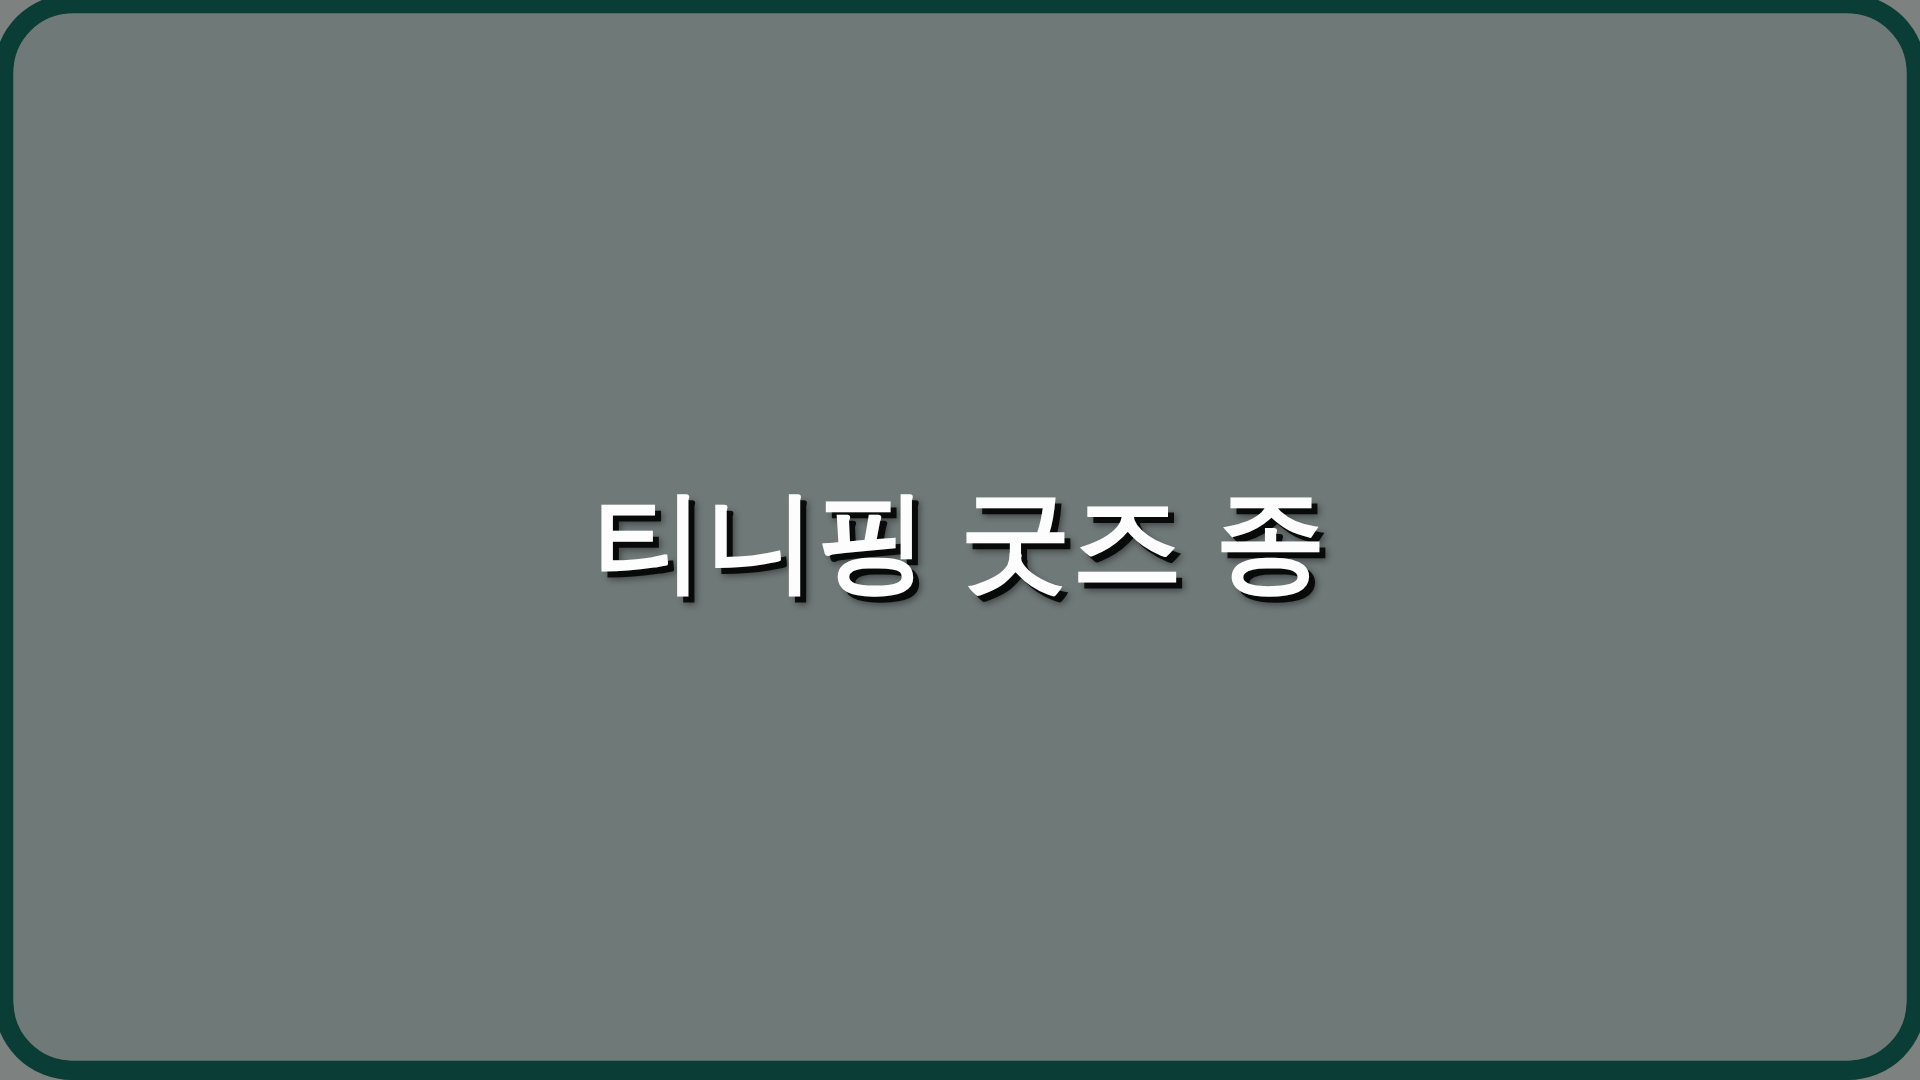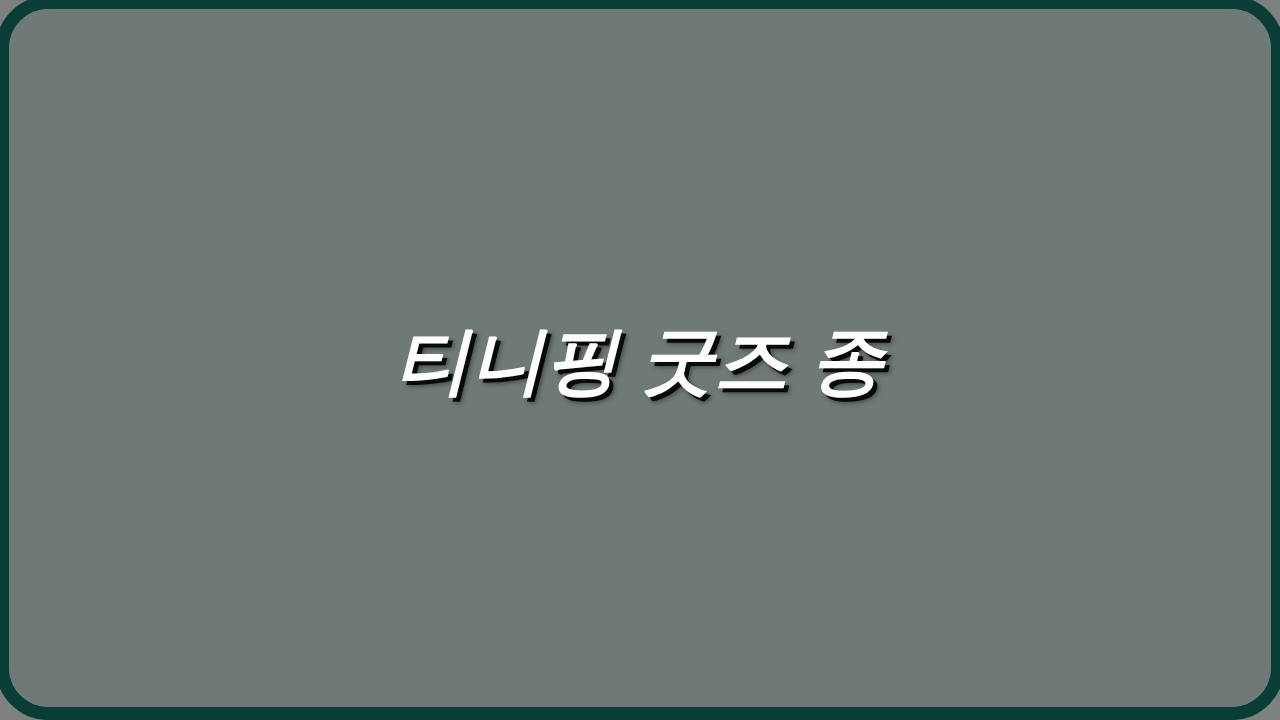--- a/index.html
+++ b/index.html
@@ -40,21 +40,20 @@
   
   .card-surface {
     position: absolute;
     inset: 0;
     border-radius: 40px;
     background: #6f7977;
     display: flex;
     align-items: center;
     justify-content: center;
     overflow: hidden;
-    font-style: italic;
   }
 
   .headline-block {
     width: 100%;
     text-align: center;
     padding: 0 40px;
     box-sizing: border-box;
     margin-top: 6px;
   }
 

